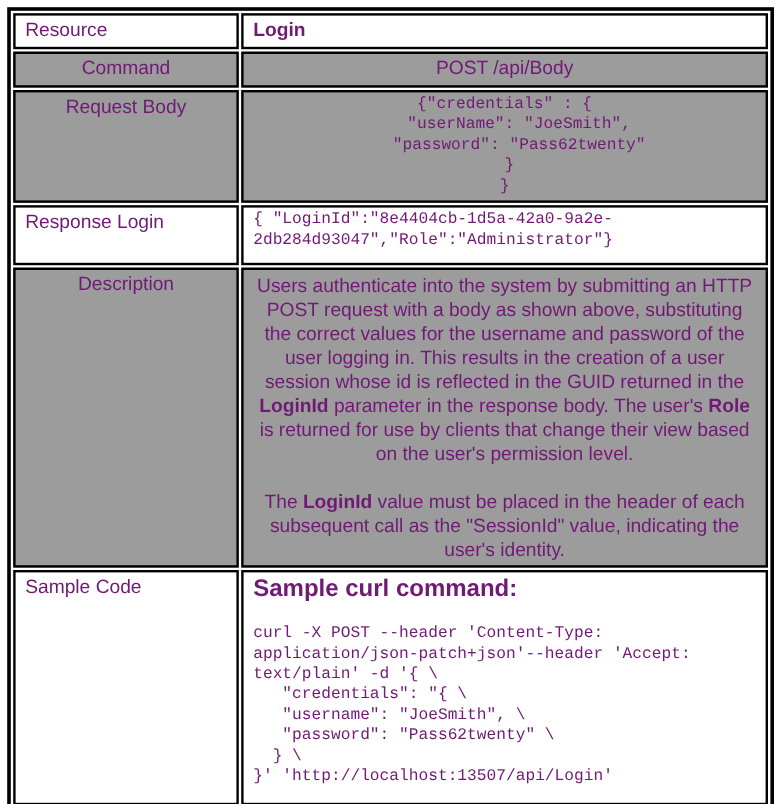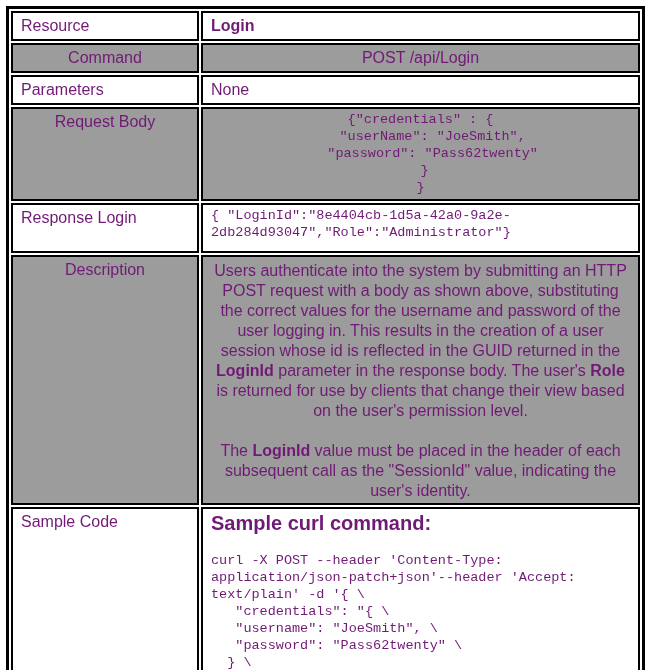--- a/index.html
+++ b/index.html
@@ -70,25 +70,21 @@
 
 <div class="page">
   <table class="api-table">
     <tbody>
       <tr class="r-single">
         <td class="lbl">Resource</td>
         <td class="val bold">Login</td>
       </tr>
       <tr class="r-single shaded">
         <td class="lbl">Command</td>
-        <td class="val">POST /api/Login</td>
-      </tr>
-      <tr class="r-single">
-        <td class="lbl">Parameters</td>
-        <td class="val">None</td>
+        <td class="val">POST /api/Body</td>
       </tr>
       <tr class="r-request shaded tall">
         <td class="lbl">Request Body</td>
         <td class="val">
           <pre class="code">{"credentials" : {
    "userName": "JoeSmith",
    "password": "Pass62twenty"
  }
 }</pre>
         </td>

